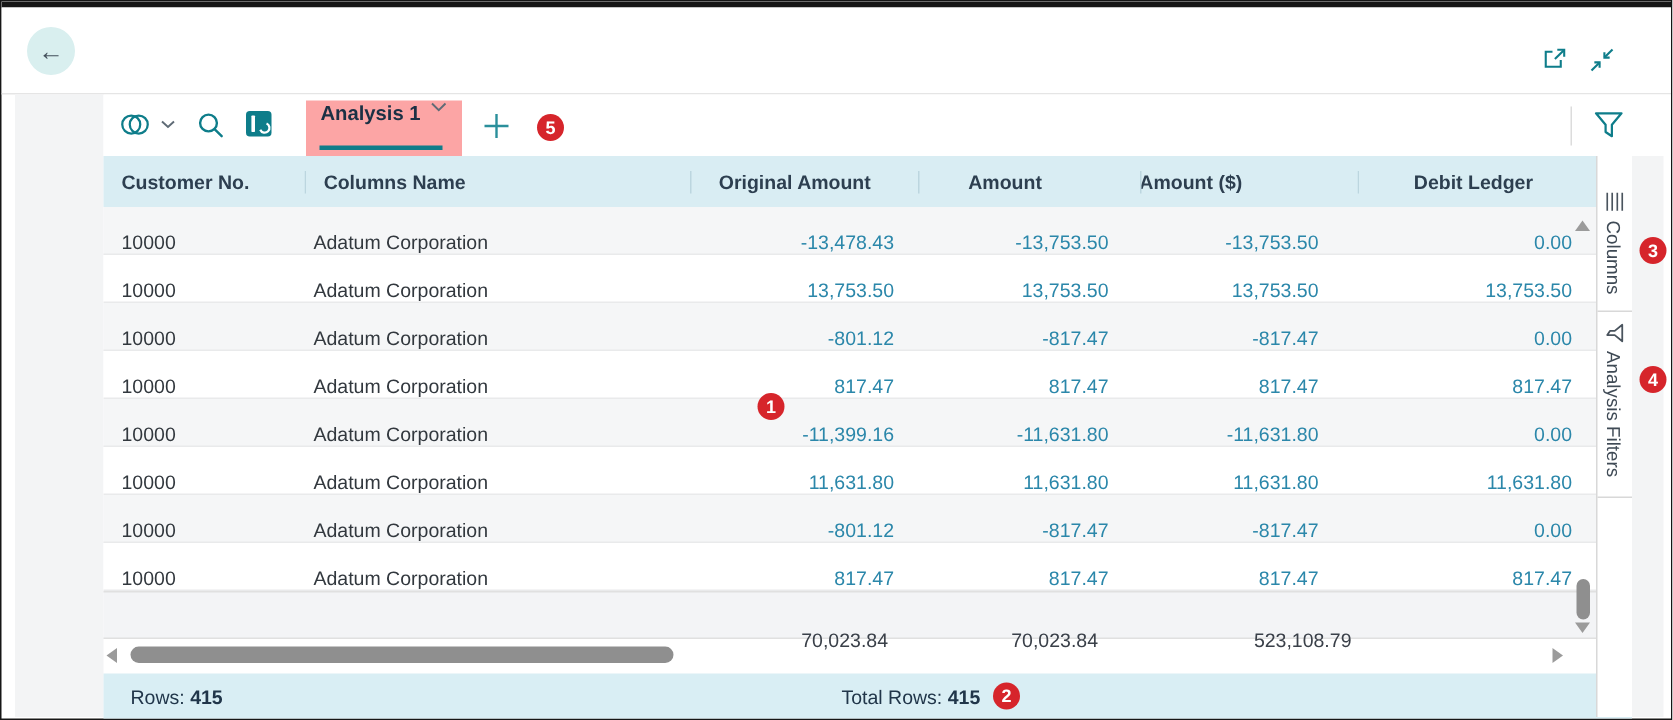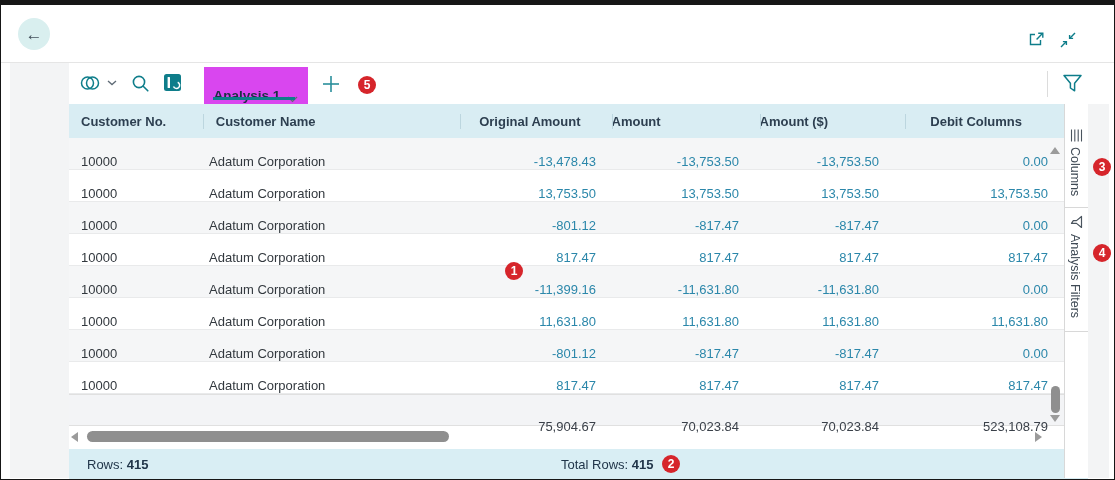--- a/index.html
+++ b/index.html
@@ -22,36 +22,36 @@
   .collapse{left:1058px;}
   
   .left-gutter{position:absolute;left:9px;top:62px;width:59px;bottom:1px;background:#f3f4f5;}
   .right-gutter{position:absolute;left:1087px;top:103px;width:21px;bottom:1px;background:#f3f4f5;}
   
   .toolbar{position:absolute;left:68px;top:62px;width:1047px;height:41px;background:#fff;}
   .tb-btn{position:absolute;background:none;border:none;padding:0;cursor:pointer;display:flex;align-items:center;}
   .views-btn{left:10px;top:10px;gap:4px;}
   .search-btn{left:62px;top:11px;}
   .layout-btn{left:94px;top:10px;}
-  .analysis-tab{left:135px;top:4px;width:104px;height:37px;background:#d946ef;border:none;cursor:pointer;
-    display:flex;align-items:flex-end;justify-content:center;gap:7px;position:absolute;}
+  .analysis-tab{left:135px;top:4px;width:104px;height:37px;background:#fca5a5;border:none;cursor:pointer;
+    display:flex;align-items:flex-start;justify-content:center;gap:7px;position:absolute;}
   .analysis-tab .tab-label{font-size:13.5px;font-weight:700;color:#1b3044;}
   .tab-underline{position:absolute;left:9px;right:13px;bottom:4px;height:3px;background:#0e7d8a;}
   .plus-btn{left:253px;top:12px;}
   .tb-divider{position:absolute;left:978px;top:8px;width:1px;height:26px;background:#dcdcdc;}
   .filter-btn{left:993px;top:11px;}
   
   .grid-header{position:absolute;left:68px;top:103px;width:995px;height:34px;background:#d9edf3;
     display:flex;align-items:center;font-size:13px;font-weight:700;color:#2d3f50;gap:19px;}
   .hcell{position:relative;box-sizing:border-box;white-space:nowrap;overflow:hidden;cursor:pointer;}
   .hcell.hdiv::before{content:"";position:absolute;left:0;top:-4px;height:22px;width:1px;background:#bcd6df;}
   .hc0{width:127px;padding-left:12px;}
   .hc1{width:265px;padding-left:13px;}
   .hc2{width:147px;text-align:right;padding-right:12px;}
-  .hc3{width:143px;text-align:left;padding-right:12px;}
+  .hc3{width:143px;text-align:center;padding-right:12px;}
   .hc4{width:140px;text-align:left;padding-right:12px;}
   .hc5{width:173px;text-align:right;padding-right:42px;}
   .grid-body{position:absolute;left:68px;top:137px;width:995px;}
   .grid-row{display:flex;align-items:flex-end;height:32px;box-sizing:border-box;border-bottom:1px solid #e9eaeb;font-size:13px;}
   .grid-row:nth-child(odd){background:#f5f6f7;}
   .grid-row:nth-child(even){background:#ffffff;}
   .cell{box-sizing:border-box;white-space:nowrap;overflow:hidden;color:#32383e;}
   .c0{width:127px;padding-left:12px;}
   .c1{width:265px;padding-left:13px;}
   .c2{width:147px;}
@@ -169,25 +169,25 @@
     <span class="tb-divider"></span>
     <button class="tb-btn filter-btn">
       <svg width="21" height="19" viewBox="0 0 21 19">
         <path d="M2 1.5 H19 L12.6 9.2 V16.8 L8.4 14 V9.2 Z" fill="none" stroke="#0e7d8a" stroke-width="1.5" stroke-linejoin="round"></path>
       </svg>
     </button>
   </div>
 
   <div class="grid-header">
     <div class="hcell hc0">Customer No.</div>
-    <div class="hcell hc1 hdiv">Customer Name</div>
+    <div class="hcell hc1 hdiv">Columns Name</div>
     <div class="hcell hc2 hdiv">Original Amount</div>
     <div class="hcell hc3 hdiv">Amount</div>
     <div class="hcell hc4 hdiv">Amount ($)</div>
-    <div class="hcell hc5 hdiv">Debit Columns</div>
+    <div class="hcell hc5 hdiv">Debit Ledger</div>
   </div>
 
   <div class="grid-body" id="grid-body">
       <div class="grid-row">
         <div class="cell c0">10000</div>
         <div class="cell c1">Adatum Corporation</div>
         <div class="cell c2 num">-13,478.43</div>
         <div class="cell c3 num">-13,753.50</div>
         <div class="cell c4 num">-13,753.50</div>
         <div class="cell c5 num">0.00</div>
@@ -246,21 +246,20 @@
         <div class="cell c2 num">817.47</div>
         <div class="cell c3 num">817.47</div>
         <div class="cell c4 num">817.47</div>
         <div class="cell c5 num">817.47</div>
       </div>
     </div>
 
   <div class="totals-row">
     <div class="cell c0"></div>
     <div class="cell c1"></div>
-    <div class="cell c2 num">75,904.67</div>
     <div class="cell c3 num">70,023.84</div>
     <div class="cell c4 num">70,023.84</div>
     <div class="cell c5 num">523,108.79</div>
   </div>
 
   <div class="vs-up"></div>
   <div class="vs-thumb"></div>
   <div class="vs-down"></div>
   <div class="hs-left"></div>
   <div class="hs-thumb"></div>

